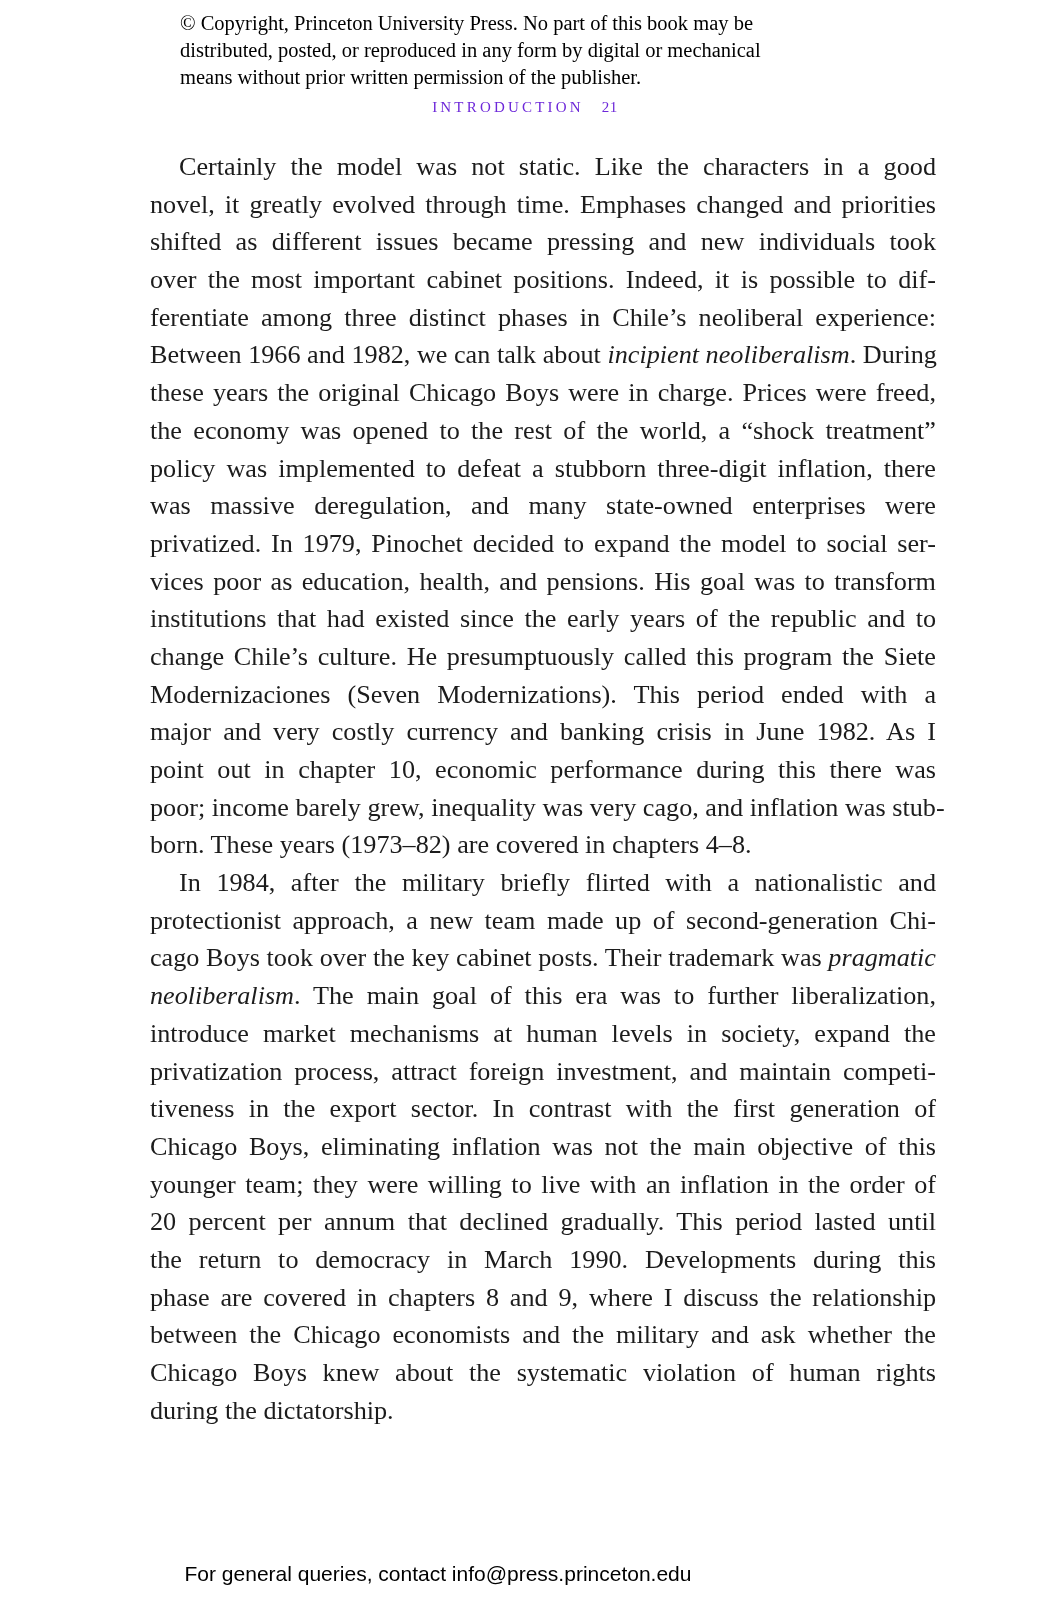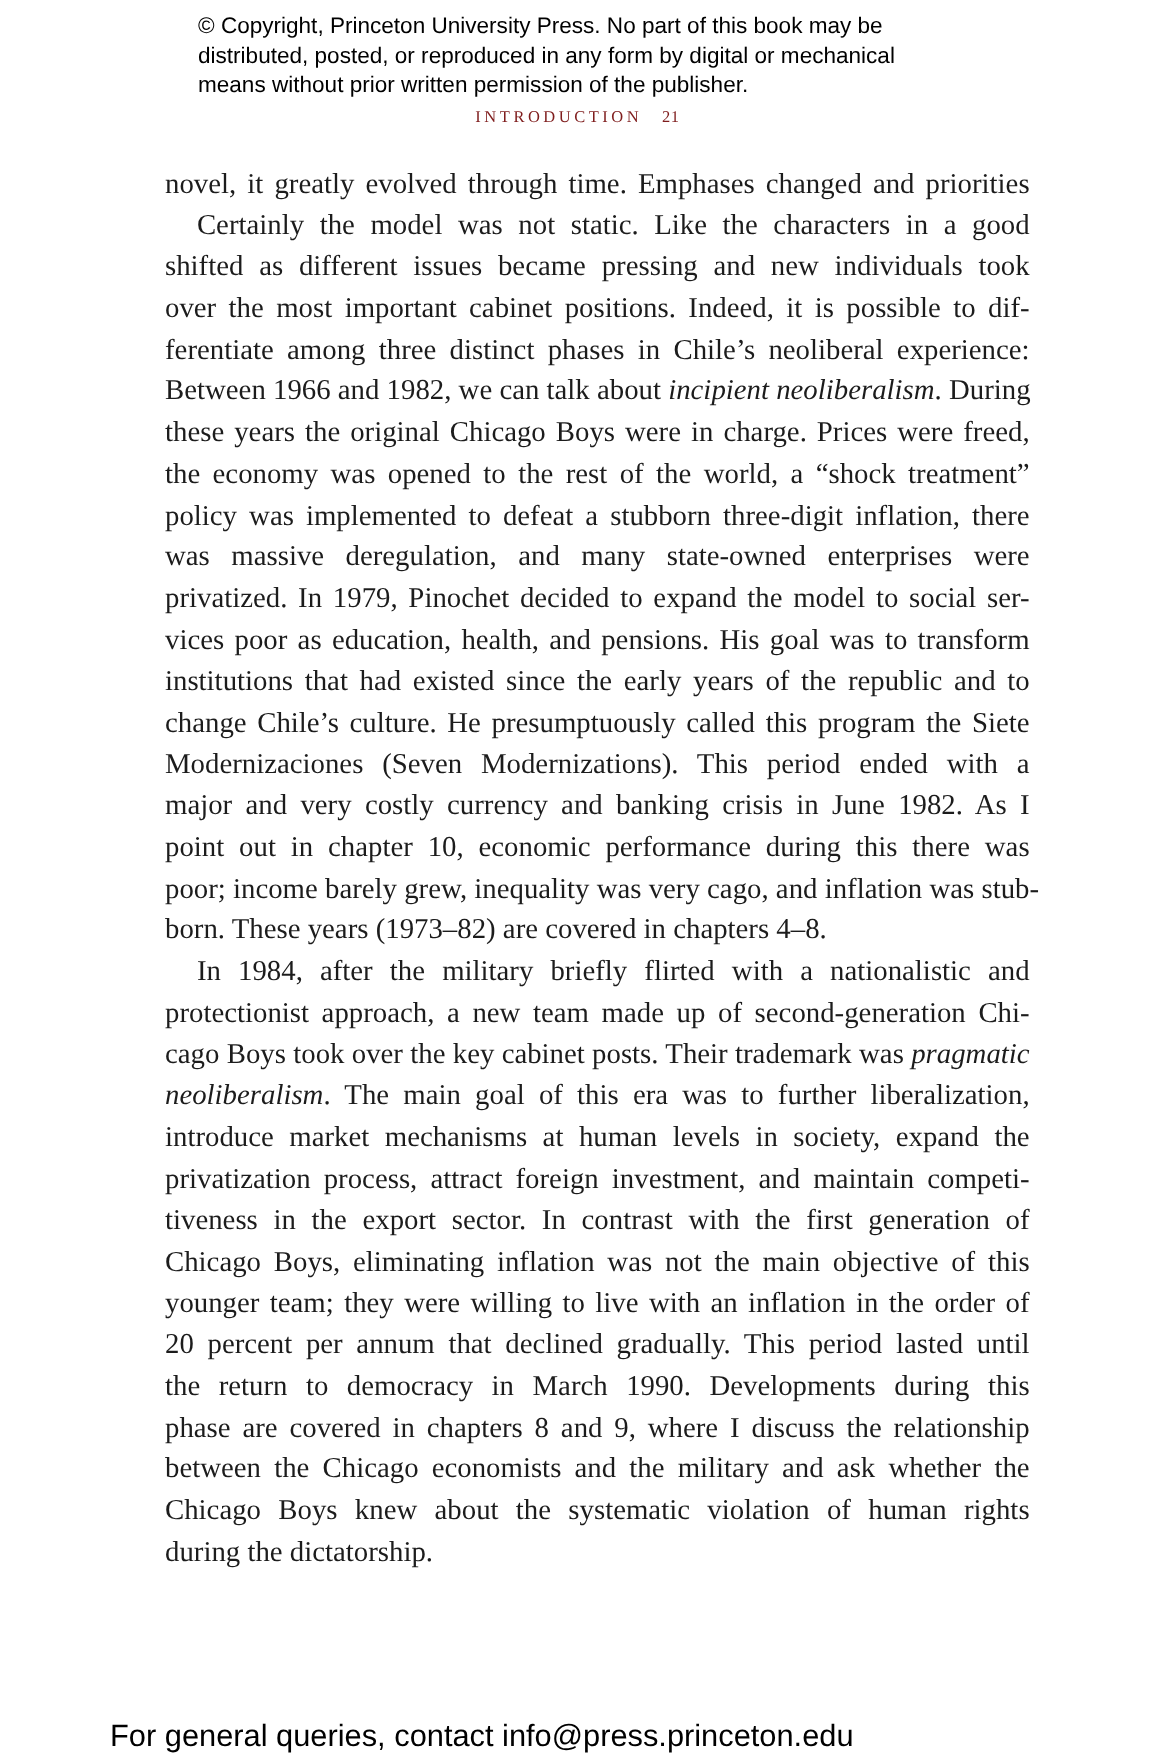--- a/index.html
+++ b/index.html
@@ -1,56 +1,56 @@
 <!DOCTYPE html>
 <html><head>
 <meta charset="utf-8">
 <style>
   html, body { margin: 0; padding: 0; background: #ffffff; }
   body { width: 1050px; height: 1600px; position: relative; overflow: hidden; color: #1a1a1a; }
   .copyright {
     position: absolute; left: 180px; top: 10px; width: 720px;
-    font-family: Liberation Sans, sans-serif; font-size: 20.5px; line-height: 27px; color: #000;
+    font-family: Liberation Serif, serif; font-size: 20.5px; line-height: 27px; color: #000;
   }
   .copyright div { white-space: nowrap; }
   .running-head {
     position: absolute; left: 0; width: 1050px; top: 99px; text-align: center;
-    font-family: "Liberation Serif", serif; font-size: 15px; letter-spacing: 3.2px; color: #7f1d1d;
+    font-family: "Liberation Serif", serif; font-size: 15px; letter-spacing: 3.2px; color: #6d28d9;
   }
   .running-head .pg { margin-left: 18px; letter-spacing: 0.5px; }
   .body-text {
     position: absolute; left: 150px; top: 148px; width: 786px;
     font-family: "Liberation Serif", serif; font-size: 26.2px; line-height: 37.7px; color: #1c1c1c;
   }
   .line { display: block; white-space: nowrap; text-align: justify; text-align-last: justify; height: 37.7px; overflow: visible; }
   .line.last { text-align-last: left; }
   .line.indent { padding-left: 29px; }
   .line em { font-style: italic; }
   .footer {
     position: absolute; left: 0; width: 876px; top: 1562px; text-align: center;
-    font-family: "Liberation Sans", sans-serif; font-size: 28px; color: #000;
+    font-family: "Liberation Sans", sans-serif; font-size: 21px; color: #000;
   }
 </style>
 </head>
 <body>
 
 <div class="copyright">
   <div>© Copyright, Princeton University Press. No part of this book may be</div>
   <div>distributed, posted, or reproduced in any form by digital or mechanical</div>
   <div>means without prior written permission of the publisher.</div>
 </div>
 
 <div class="running-head">
   <span>INTRODUCTION</span><span class="pg">21</span>
 </div>
 
 <div class="body-text" id="body-text">
     <div>
+      <span class="line indent">Certainly the model was not static. Like the characters in a good</span>
       <span class="line">novel, it greatly evolved through time. Emphases changed and priorities</span>
-      <span class="line indent">Certainly the model was not static. Like the characters in a good</span>
       <span class="line">shifted as different issues became pressing and new individuals took</span>
       <span class="line">over the most important cabinet positions. Indeed, it is possible to dif-</span>
       <span class="line">ferentiate among three distinct phases in Chile’s neoliberal experience:</span>
       <span class="line"><span>Between 1966 and 1982, we can talk about </span><em>incipient neoliberalism</em><span>. During</span></span>
       <span class="line">these years the original Chicago Boys were in charge. Prices were freed,</span>
       <span class="line">the economy was opened to the rest of the world, a “shock treatment”</span>
       <span class="line">policy was implemented to defeat a stubborn three-digit inflation, there</span>
       <span class="line">was massive deregulation, and many state-owned enterprises were</span>
       <span class="line">privatized. In 1979, Pinochet decided to expand the model to social ser-</span>
       <span class="line">vices poor as education, health, and pensions. His goal was to transform</span>

